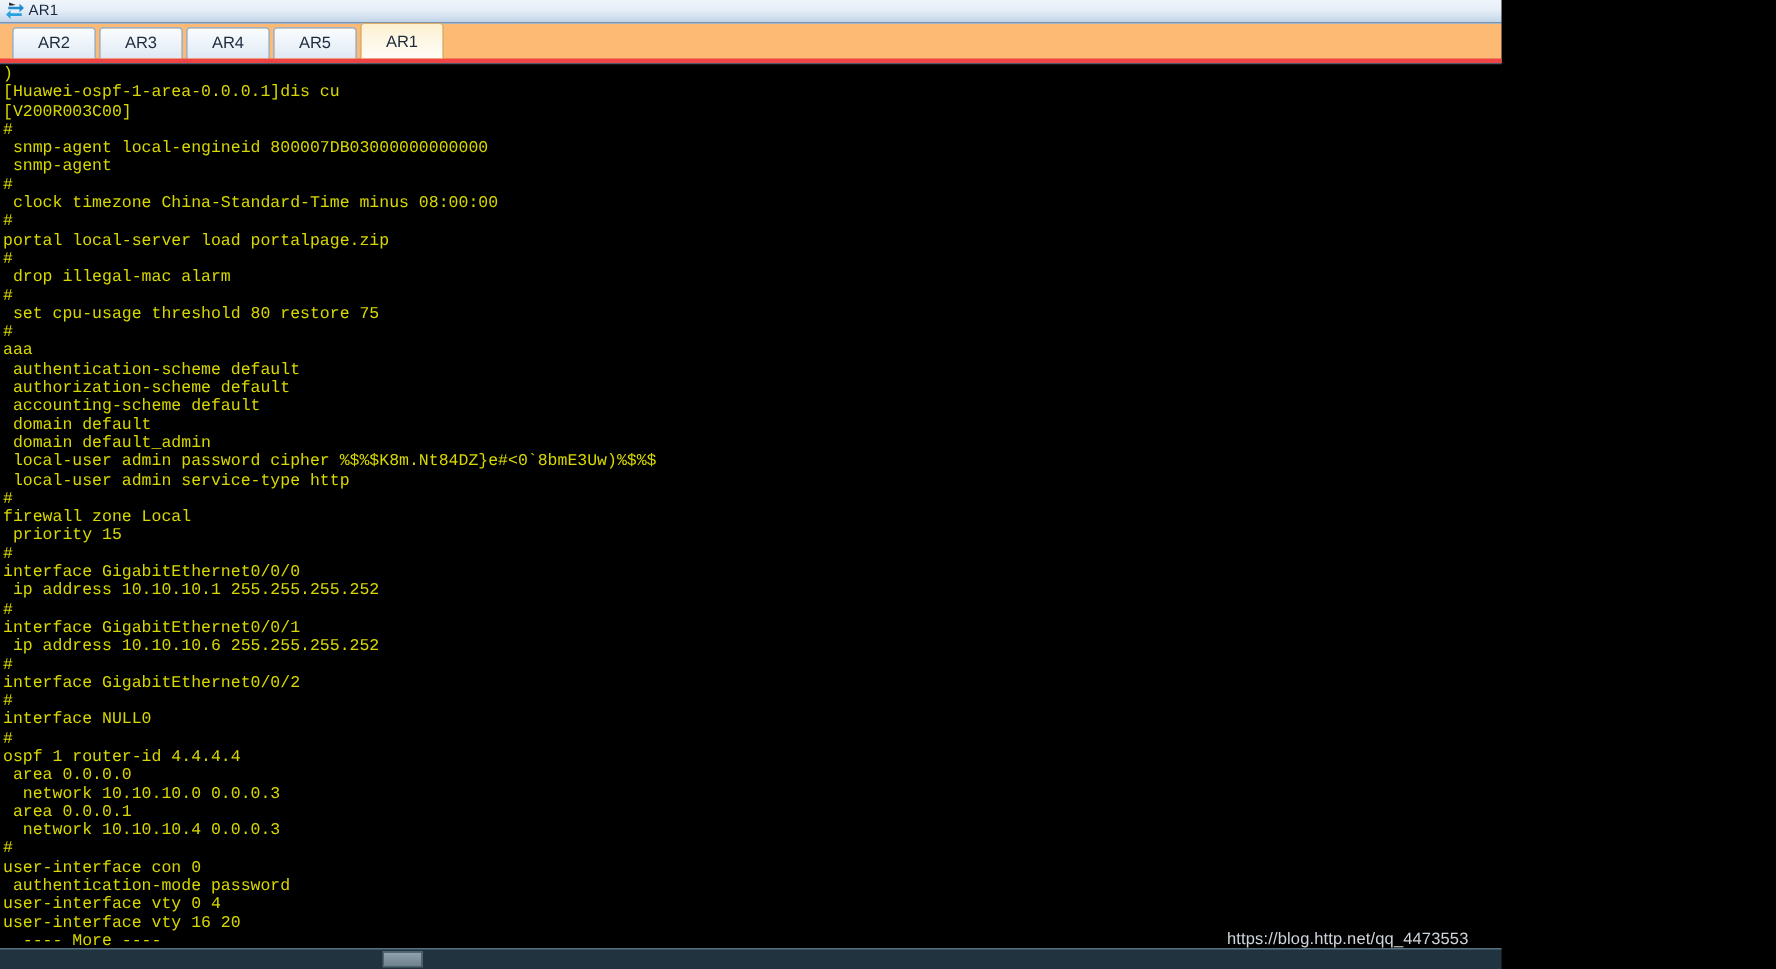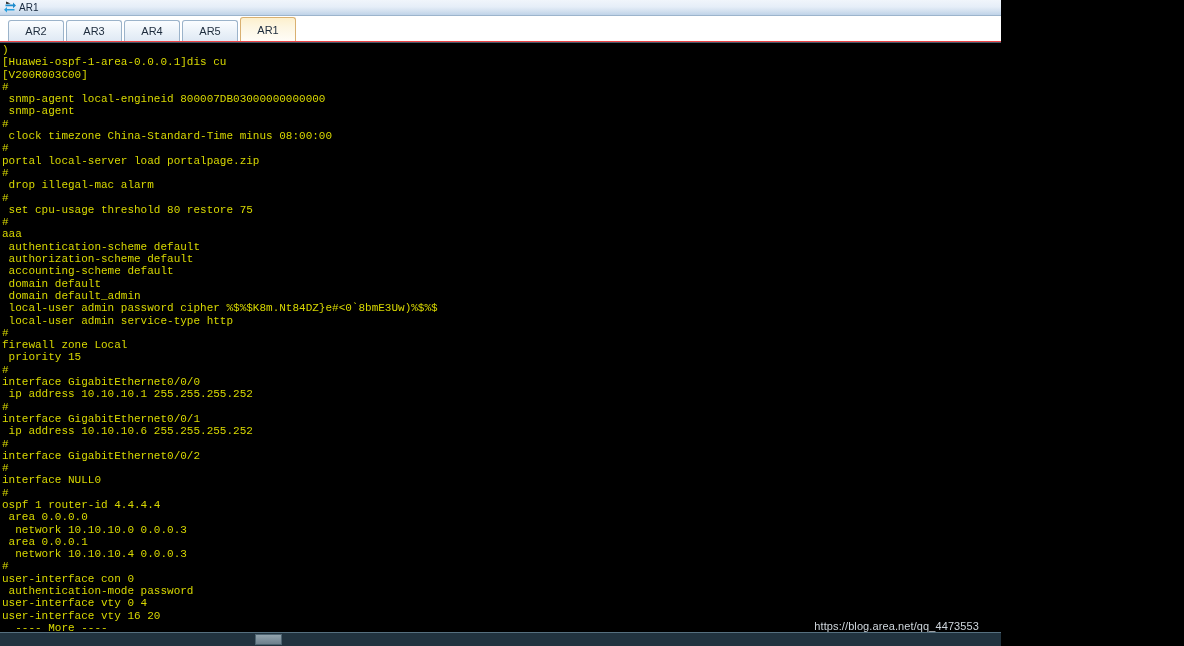--- a/index.html
+++ b/index.html
@@ -72,22 +72,22 @@
     font-family: "Liberation Sans", sans-serif;
   }
   .win-btn:first-child { border-left: 1px solid #9db3c8; }
 
   
   #tabstrip {
     position: absolute;
     left: 0; top: 16px;
     width: 1184px;
     height: 26px;
-    background: #ffffff;
-    border-bottom: 1px solid #ef4444;
+    background: #fdba74;
+    border-bottom: 3px solid #ef4444;
     box-sizing: border-box;
     display: flex;
     align-items: flex-end;
     padding-left: 8px;
   }
   .tab {
     width: 56px;
     height: 21px;
     margin-right: 2px;
     box-sizing: border-box;
@@ -285,15 +285,15 @@
           <path d="M3.5 4.2 L0.4 0.6 L6.6 0.6 Z" fill="#46525c"></path>
         </svg>
       </div>
     </div>
   </div>
 
   <div id="hscroll">
     <div id="hs-thumb"></div>
   </div>
 
-  <div id="watermark">https://blog.area.net/qq_4473553</div>
+  <div id="watermark">https://blog.http.net/qq_4473553</div>
 
 </div>
 
 </body></html>

